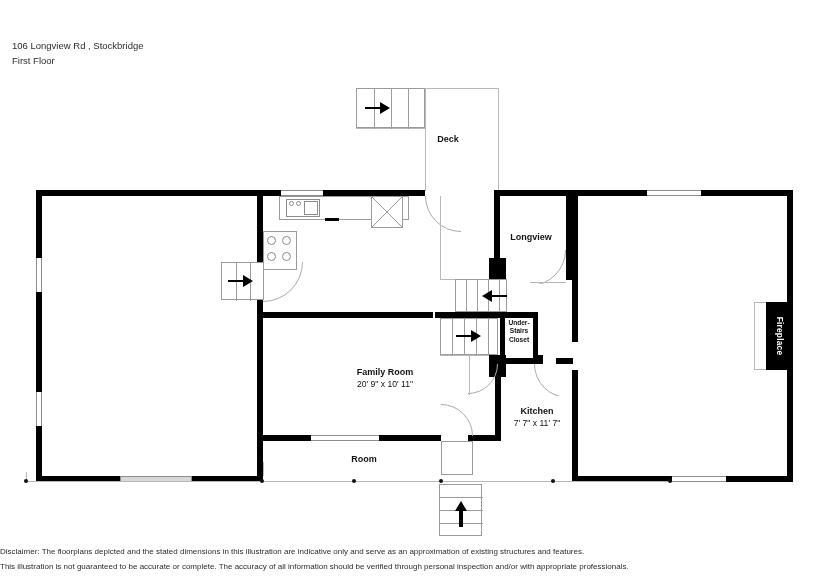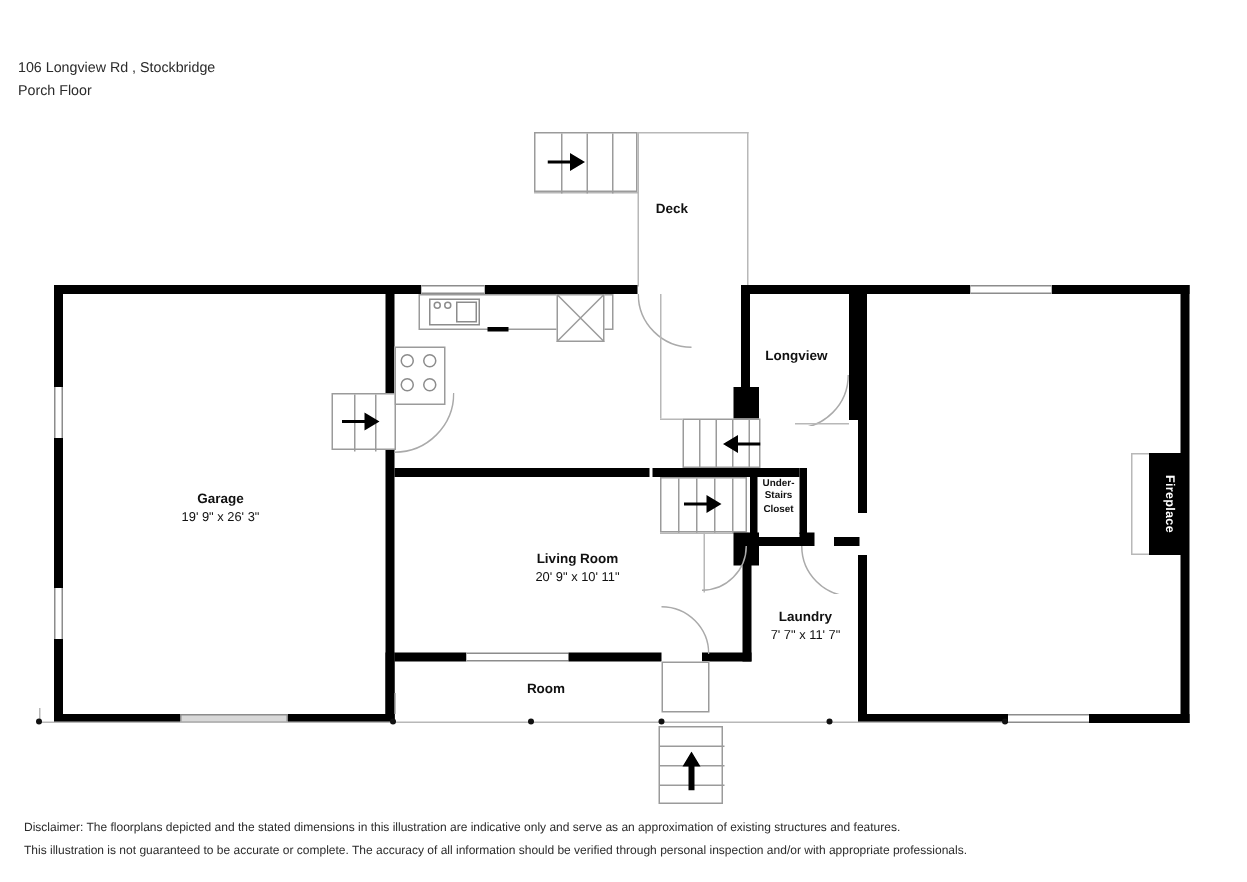--- a/index.html
+++ b/index.html
@@ -40,28 +40,28 @@
   .tread{position:absolute;background:#9b9b9b;}
 
   .arrow{position:absolute;}
   .arrow svg{display:block;}
 
   .swing{position:absolute;overflow:hidden;}
   .swing i{position:absolute;display:block;border:1px solid #aaaaaa;border-radius:50%;box-sizing:border-box;}
 
   .dot{position:absolute;width:4px;height:4px;background:#111;border-radius:50%;}
 
-  .disc{position:absolute;left:16px;font-size:8px;line-height:12px;color:#2b2b2b;white-space:nowrap;}
+  .disc{position:absolute;left:0;font-size:8px;line-height:12px;color:#2b2b2b;white-space:nowrap;}
 </style>
 </head>
 <body>
 
 <div class="header">
   <div>106 Longview Rd , Stockbridge</div>
-  <div>Porch Floor</div>
+  <div>First Floor</div>
 </div>
 
 <div class="plan">
 
   <div class="thinline" style="left:356px;top:88px;width:143px;height:1px;"></div>
   <div class="thinline" style="left:498px;top:88px;width:1px;height:103px;"></div>
   <div class="thinline" style="left:425px;top:88px;width:1px;height:103px;"></div>
   <div class="thinline" style="left:356px;top:128px;width:70px;height:1px;"></div>
   <div class="thinline" style="left:356px;top:88px;width:1px;height:40px;"></div>
 
@@ -165,21 +165,21 @@
 
   <div class="fireplace" style="left:766px;top:302px;width:27px;height:68px;">
     <span>Fireplace</span>
   </div>
   <div class="thinline" style="left:754px;top:302px;width:12px;height:1px;"></div>
   <div class="thinline" style="left:754px;top:369px;width:12px;height:1px;"></div>
   <div class="thinline" style="left:754px;top:302px;width:1px;height:68px;"></div>
 
   <div class="wall" style="left:263px;top:312px;width:170px;height:6px;"></div>
   <div class="label" style="left:320px;top:366px;width:130px;">
-    <span>Living Room</span>
+    <span>Family Room</span>
     <span class="dim">20' 9" x 10' 11"</span>
   </div>
 
   <div class="stairs" style="left:455px;top:279px;width:52px;height:33px;">
     <div class="tread" style="left:10px;top:0;width:1px;height:33px;"></div>
     <div class="tread" style="left:21px;top:0;width:1px;height:33px;"></div>
     <div class="tread" style="left:32px;top:0;width:1px;height:33px;"></div>
     <div class="tread" style="left:43px;top:0;width:1px;height:33px;"></div>
   </div>
   <div class="arrow" style="left:481px;top:289px;">
@@ -219,28 +219,24 @@
   <div class="wall" style="left:506px;top:358px;width:28px;height:6px;"></div>
   <div class="wall" style="left:556px;top:358px;width:17px;height:6px;"></div>
   <div class="wall" style="left:495px;top:358px;width:6px;height:83px;"></div>
   <div class="swing" style="left:534px;top:364px;width:34px;height:32px;">
     <i style="left:0px;top:-34px;width:68px;height:68px;border-color:#aaa;"></i>
   </div>
   <div class="swing" style="left:468px;top:364px;width:30px;height:30px;">
     <i style="left:-30px;top:-30px;width:60px;height:60px;border-color:#aaa;"></i>
   </div>
   <div class="label" style="left:494px;top:405px;width:86px;">
-    <span>Laundry</span>
+    <span>Kitchen</span>
     <span class="dim">7' 7" x 11' 7"</span>
   </div>
 
-  <div class="label" style="left:100px;top:326px;width:94px;">
-    <span>Garage</span>
-    <span class="dim">19' 9" x 26' 3"</span>
-  </div>
 
   <div class="wall" style="left:257px;top:435px;width:6px;height:47px;"></div>
   <div class="thinline" style="left:26px;top:481px;width:645px;height:1px;"></div>
   <div class="thinline" style="left:26px;top:472px;width:1px;height:10px;"></div>
   <div class="dot" style="left:24px;top:479px;"></div>
   <div class="dot" style="left:260px;top:479px;"></div>
   <div class="dot" style="left:352px;top:479px;"></div>
   <div class="dot" style="left:439px;top:479px;"></div>
   <div class="dot" style="left:551px;top:479px;"></div>
   <div class="dot" style="left:668px;top:479px;"></div>

